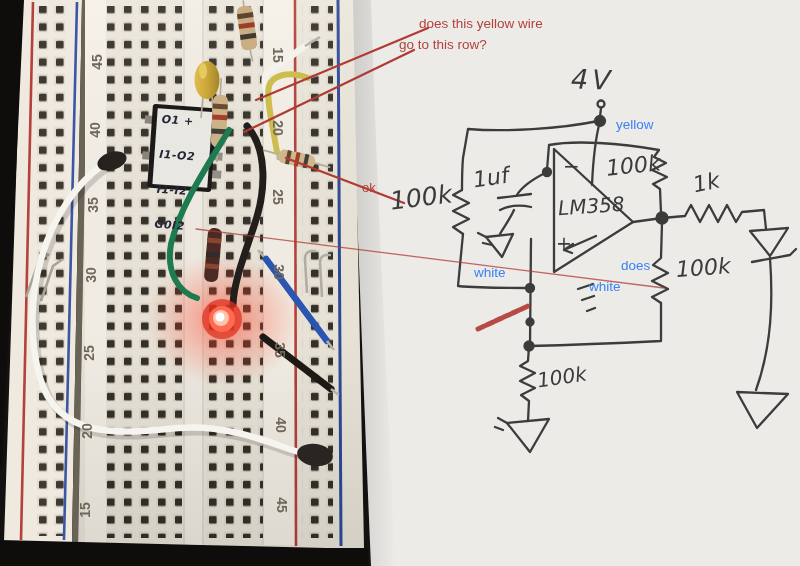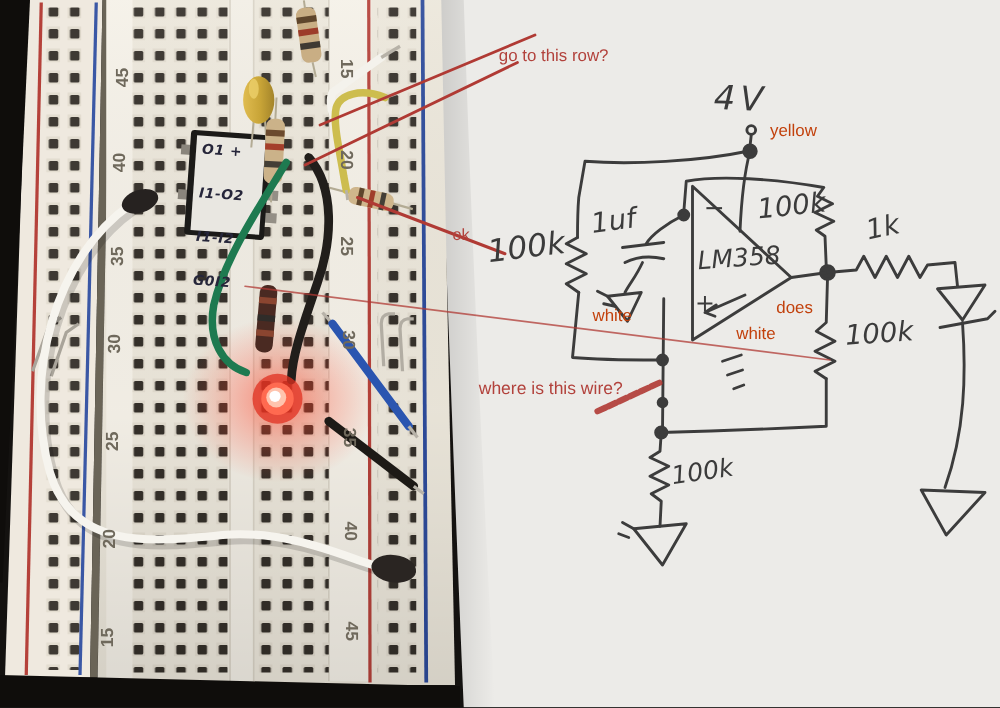--- a/index.html
+++ b/index.html
@@ -2,21 +2,21 @@
 <html><head>
 <meta charset="utf-8">
 <style>
   html,body{margin:0;padding:0;background:#222;}
   .stage{position:relative;width:800px;height:566px;overflow:hidden;
          font-family:"Liberation Sans",sans-serif;background:#141210;}
   .stage svg{position:absolute;left:0;top:0;}
   .txt{position:absolute;white-space:pre;pointer-events:none;}
   .ann{color:#b2423c;font:13.5px/20px "Liberation Sans",sans-serif;}
   .ann.wrap{white-space:normal;line-height:21px;font-size:14px;}
-  .blk{color:#c2410c;font:13.5px "Liberation Sans",sans-serif;}
+  .blk{color:#3b82f6;font:13.5px "Liberation Sans",sans-serif;margin-top:20px;}
   .hand{color:#3b3b3b;font-style:italic;font-weight:500;
         font-family:"DejaVu Sans",sans-serif;}
   .bnum{color:#6f695c;font:bold 14px "Liberation Sans",sans-serif;
         transform-origin:center;}
   .icl{color:#26263a;font:bold 11px/17.5px "DejaVu Sans",sans-serif;
        font-style:italic;letter-spacing:.5px;}
 </style>
 </head>
 <body>
 
@@ -242,23 +242,23 @@
 
   <g fill="none" stroke="#b03a34" stroke-linecap="round">
     <line x1="256" y1="100" x2="428" y2="28" stroke-width="2.2"></line>
     <line x1="244" y1="132" x2="414" y2="50" stroke-width="2.2"></line>
     <line x1="286" y1="158" x2="404" y2="203" stroke-width="2.4"></line>
     <line x1="196" y1="229" x2="664" y2="288" stroke-width="1.3" opacity="0.75"></line>
     <line x1="478" y1="329" x2="528" y2="306" stroke-width="5" stroke-dasharray="7 2.5" opacity="0.9"></line>
   </g>
 </svg>
 
+<div class="txt ann" style="left:419px;top:14px;">does this yellow wire</div>
 <div class="txt ann" style="left:399px;top:35px;">go to this row?</div>
 <div class="txt ann" style="left:362px;top:178px;font-size:13px;">ok</div>
-<div class="txt ann" style="left:383px;top:300px;font-size:14px;">where is this wire?</div>
 
 <div class="txt blk" style="left:616px;top:97px;">yellow</div>
 <div class="txt blk" style="left:474px;top:245px;">white</div>
 <div class="txt blk" style="left:589px;top:259px;">white</div>
 <div class="txt blk" style="left:621px;top:238px;">does</div>
 
 <div class="txt hand" style="left:571px;top:64px;font-size:27px;letter-spacing:4px;transform:rotate(2deg);">4V</div>
 <div class="txt hand" style="left:473px;top:165px;font-size:22px;transform:rotate(-8deg);">1uf</div>
 <div class="txt hand" style="left:558px;top:194px;font-size:20px;transform:rotate(-4deg);">LM358</div>
 <div class="txt hand" style="left:563px;top:154px;font-size:20px;">−</div>

